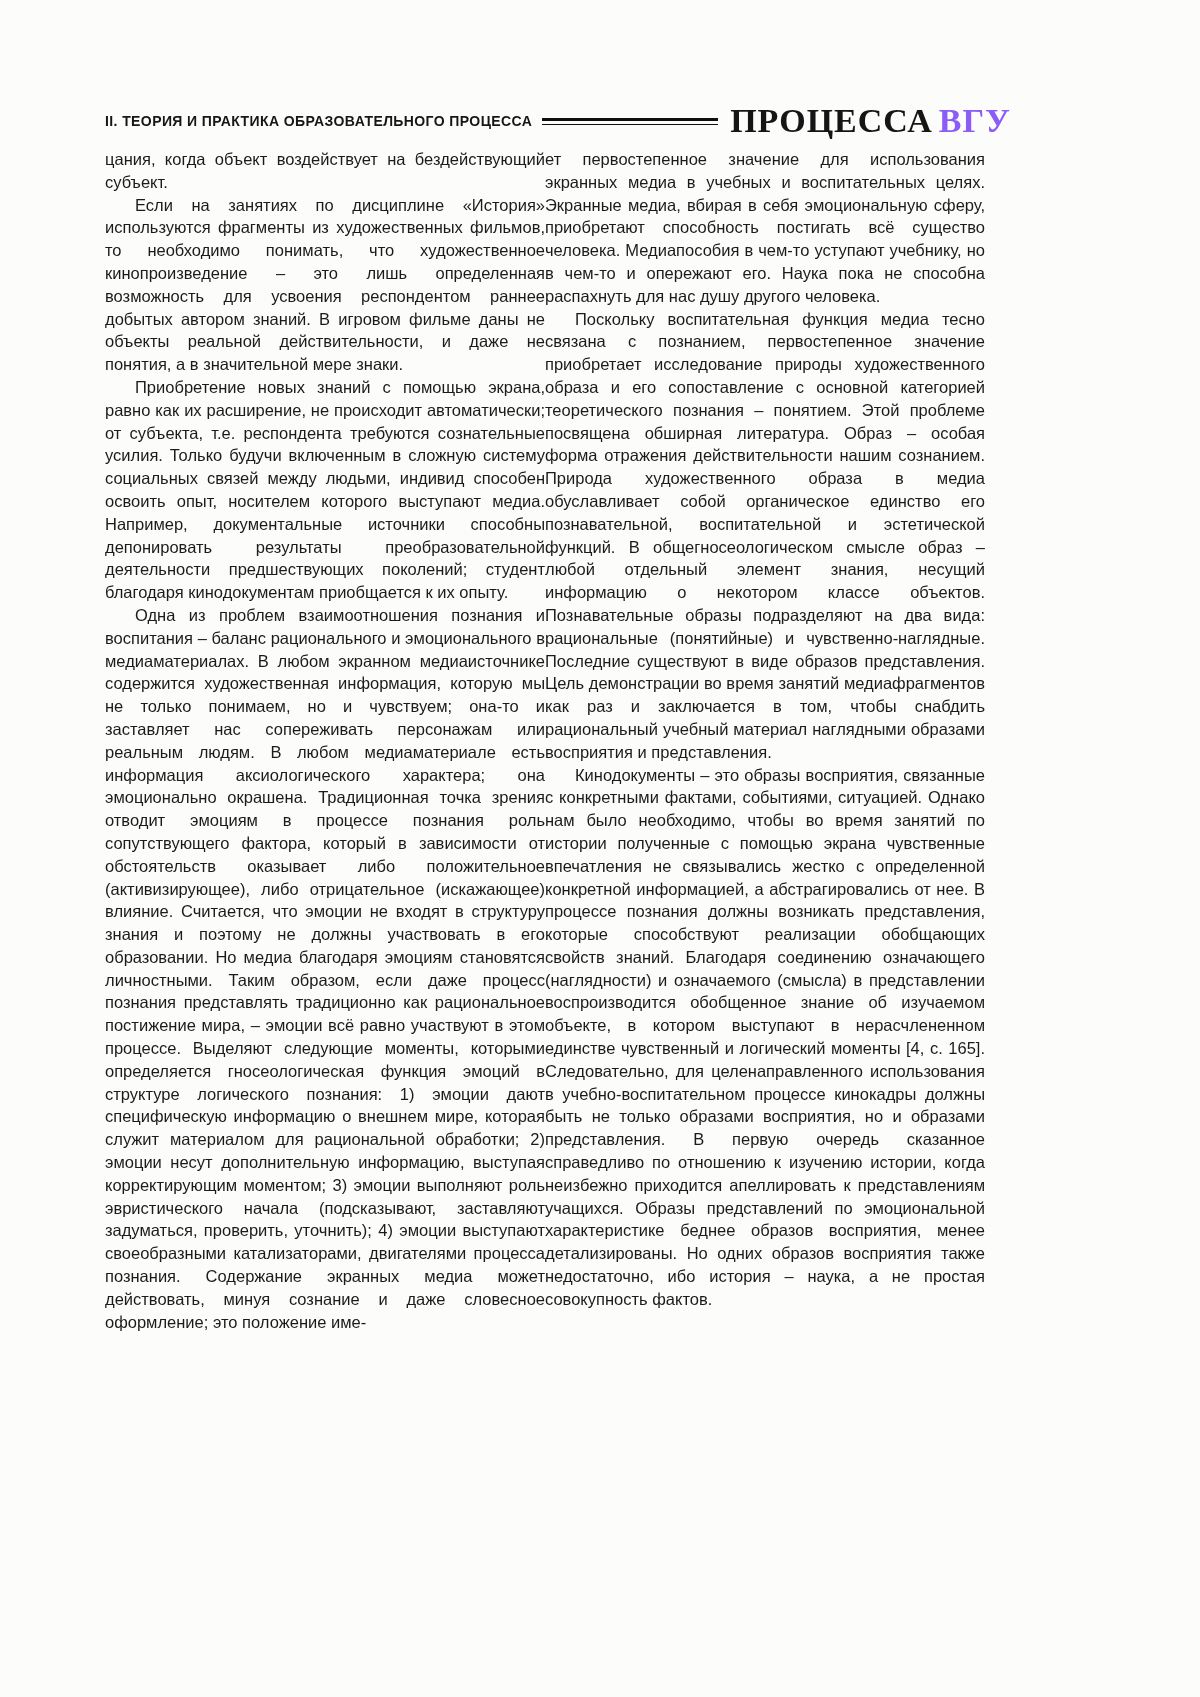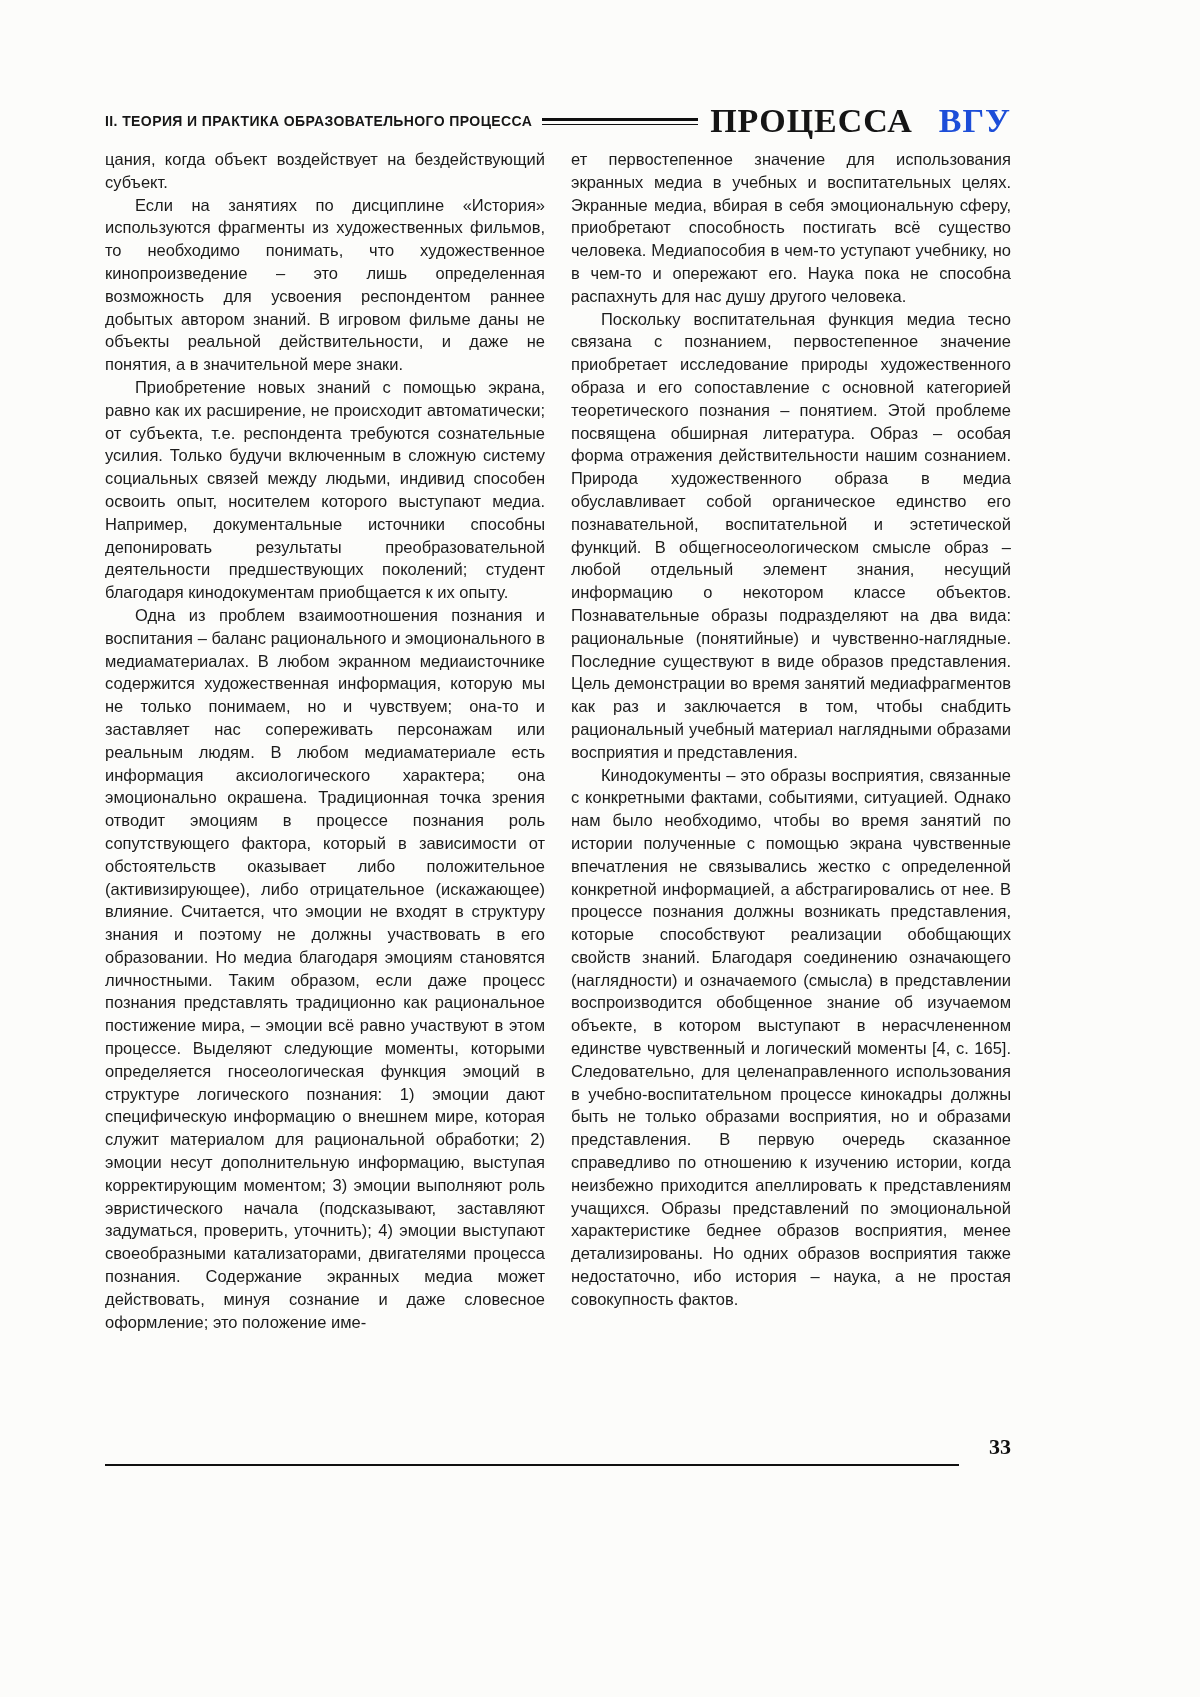--- a/index.html
+++ b/index.html
@@ -44,30 +44,29 @@
   }
   .journal-logo {
     font-family: "Liberation Serif", serif;
     font-weight: bold;
     font-size: 34px;
     line-height: 1;
     white-space: nowrap;
     letter-spacing: 1px;
   }
   .journal-name { color: #151515; }
-  .journal-abbr { color: #1d4ed8; margin-left: 26px; }
+  .journal-abbr { color: #8b5cf6; margin-left: 6px; }
 
   
   .columns {
     position: absolute;
     top: 148px;
     left: 105px;
     width: 906px;
     display: flex;
-    gap: 26px;
   }
   .column {
     width: 440px;
     font-size: 16.5px;
     line-height: 22.8px;
     text-align: justify;
     hyphens: auto;
     -webkit-hyphens: auto;
   }
   .column p { margin: 0; }
@@ -116,18 +115,14 @@
       <p class="indent">Приобретение новых знаний с помощью экрана, равно как их расширение, не происходит автоматически; от субъекта, т.е. респондента требуются сознательные усилия. Только будучи включенным в сложную систему социальных связей между людьми, индивид способен освоить опыт, носителем которого выступают медиа. Например, документальные источники способны депонировать результаты преобразовательной деятельности предшествующих поколений; студент благодаря кинодокументам приобщается к их опыту.</p>
       <p class="indent">Одна из проблем взаимоотношения познания и воспитания – баланс рационального и эмоционального в медиаматериалах. В любом экранном медиаисточнике содержится художественная информация, которую мы не только понимаем, но и чувствуем; она-то и заставляет нас сопереживать персонажам или реальным людям. В любом медиаматериале есть информация аксиологического характера; она эмоционально окрашена. Традиционная точка зрения отводит эмоциям в процессе познания роль сопутствующего фактора, который в зависимости от обстоятельств оказывает либо положительное (активизирующее), либо отрицательное (искажающее) влияние. Считается, что эмоции не входят в структуру знания и поэтому не должны участвовать в его образовании. Но медиа благодаря эмоциям становятся личностными. Таким образом, если даже процесс познания представлять традиционно как рациональное постижение мира, – эмоции всё равно участвуют в этом процессе. Выделяют следующие моменты, которыми определяется гносеологическая функция эмоций в структуре логического познания: 1) эмоции дают специфическую информацию о внешнем мире, которая служит материалом для рациональной обработки; 2) эмоции несут дополнительную информацию, выступая корректирующим моментом; 3) эмоции выполняют роль эвристического начала (подсказывают, заставляют задуматься, проверить, уточнить); 4) эмоции выступают своеобразными катализаторами, двигателями процесса познания. Содержание экранных медиа может действовать, минуя сознание и даже словесное оформление; это положение име-</p>
     </div>
     <div class="column">
       <p>ет первостепенное значение для использования экранных медиа в учебных и воспитательных целях. Экранные медиа, вбирая в себя эмоциональную сферу, приобретают способность постигать всё существо человека. Медиапособия в чем-то уступают учебнику, но в чем-то и опережают его. Наука пока не способна распахнуть для нас душу другого человека.</p>
       <p class="indent">Поскольку воспитательная функция медиа тесно связана с познанием, первостепенное значение приобретает исследование природы художественного образа и его сопоставление с основной категорией теоретического познания – понятием. Этой проблеме посвящена обширная литература. Образ – особая форма отражения действительности нашим сознанием. Природа художественного образа в медиа обуславливает собой органическое единство его познавательной, воспитательной и эстетической функций. В общегносеологическом смысле образ – любой отдельный элемент знания, несущий информацию о некотором классе объектов. Познавательные образы подразделяют на два вида: рациональные (понятийные) и чувственно-наглядные. Последние существуют в виде образов представления. Цель демонстрации во время занятий медиафрагментов как раз и заключается в том, чтобы снабдить рациональный учебный материал наглядными образами восприятия и представления.</p>
       <p class="indent">Кинодокументы – это образы восприятия, связанные с конкретными фактами, событиями, ситуацией. Однако нам было необходимо, чтобы во время занятий по истории полученные с помощью экрана чувственные впечатления не связывались жестко с определенной конкретной информацией, а абстрагировались от нее. В процессе познания должны возникать представления, которые способствуют реализации обобщающих свойств знаний. Благодаря соединению означающего (наглядности) и означаемого (смысла) в представлении воспроизводится обобщенное знание об изучаемом объекте, в котором выступают в нерасчлененном единстве чувственный и логический моменты [4, с. 165]. Следовательно, для целенаправленного использования в учебно-воспитательном процессе кинокадры должны быть не только образами восприятия, но и образами представления. В первую очередь сказанное справедливо по отношению к изучению истории, когда неизбежно приходится апеллировать к представлениям учащихся. Образы представлений по эмоциональной характеристике беднее образов восприятия, менее детализированы. Но одних образов восприятия также недостаточно, ибо история – наука, а не простая совокупность фактов.</p>
     </div>
   </main>
 
-  <footer class="page-footer">
-    <span class="footer-rule"></span>
-    <span class="page-number">33</span>
-  </footer>
 
 </div>
 
 </body></html>

